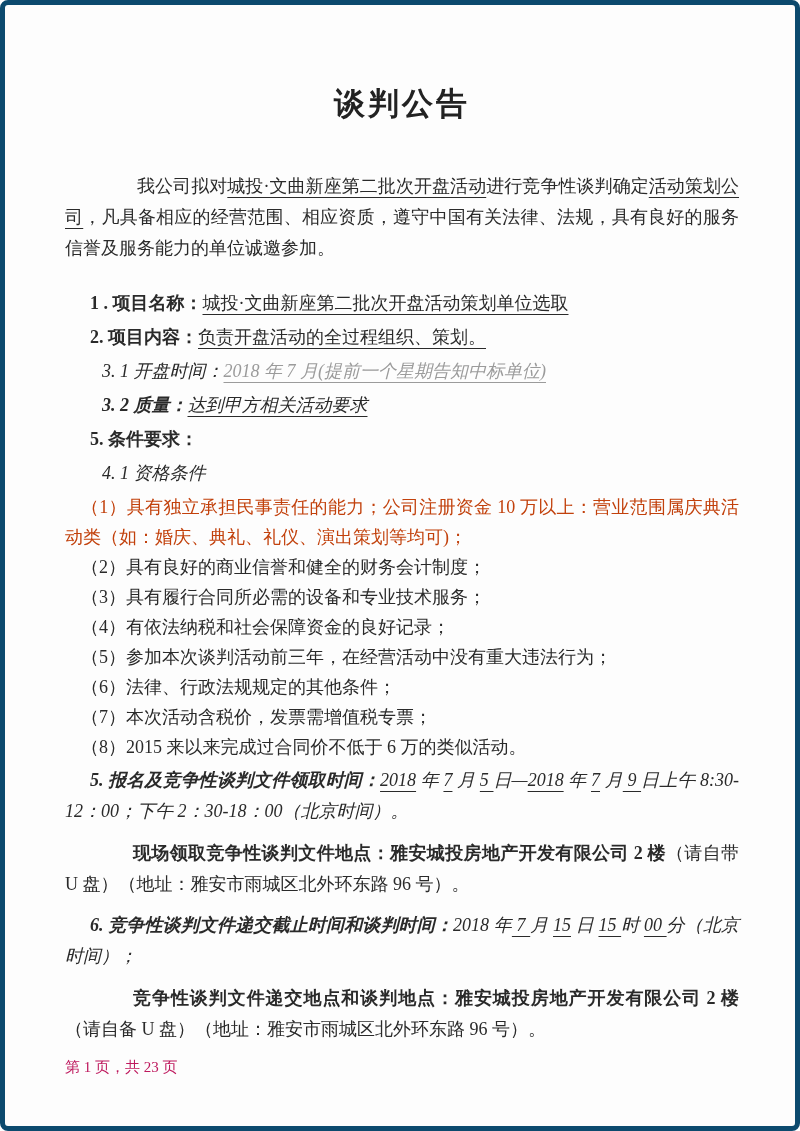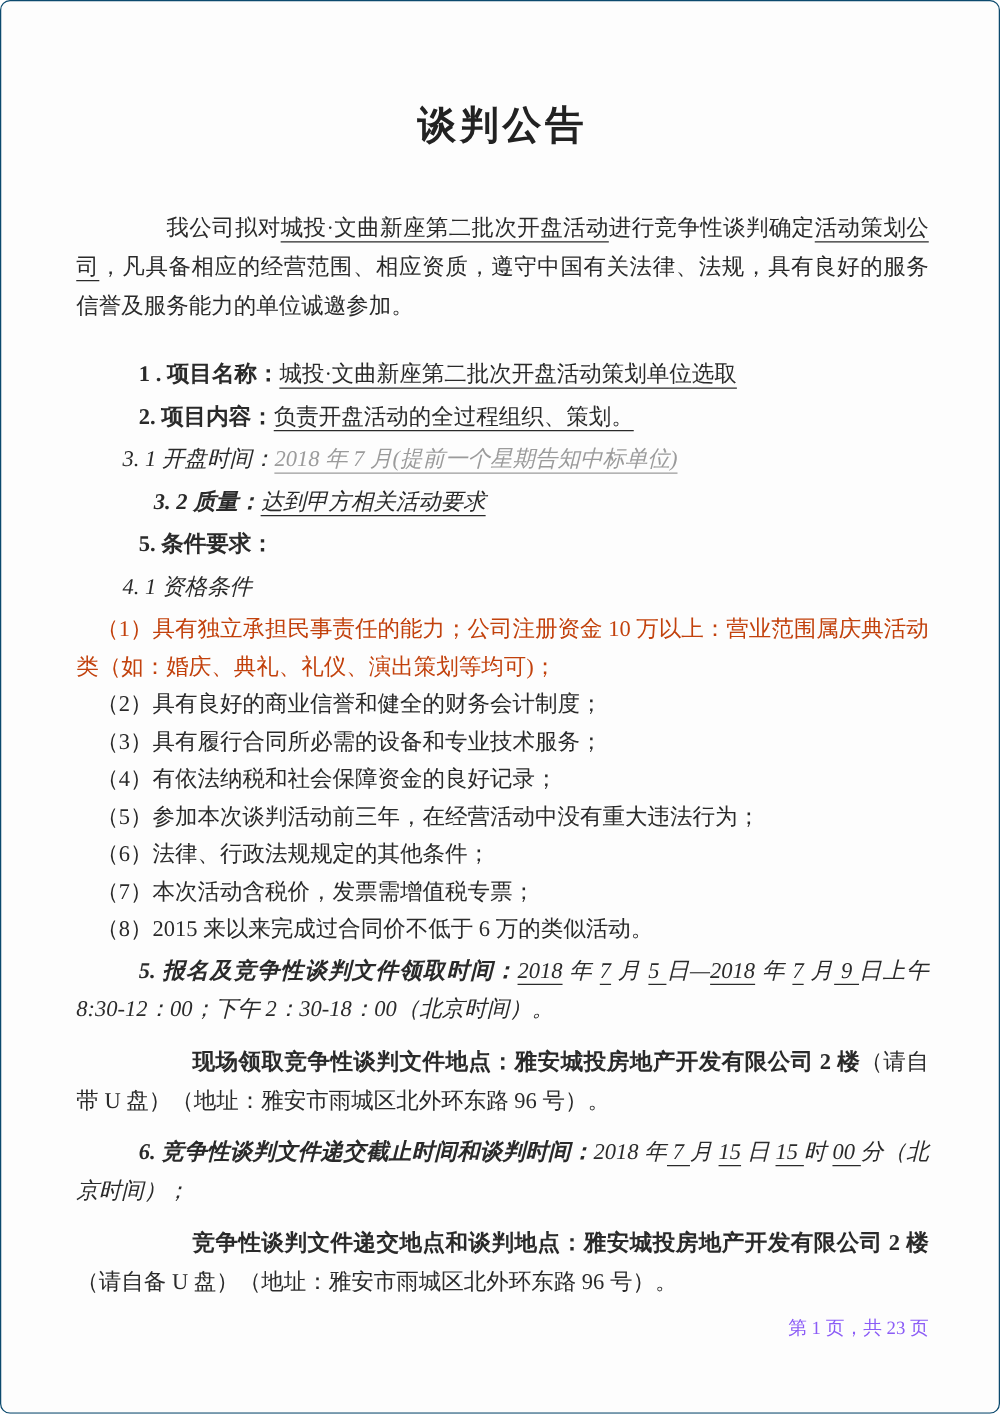--- a/index.html
+++ b/index.html
@@ -1,53 +1,53 @@
 <!DOCTYPE html>
 <html><head>
 <meta charset="utf-8">
 <style>
   html,body{margin:0;padding:0;background:#ffffff;}
   .page{
     position:relative;
     width:800px;height:1131px;
     box-sizing:border-box;
     background:#fdfdfd;
-    border:1px solid #0c4a6e;
+    border:5px solid #0c4a6e;
     border-radius:8px;
     padding:78px 56px 0 60px;
     font-family:"Liberation Serif","DejaVu Serif",serif;
     color:#2a2a2a;
     font-size:18px;
     overflow:hidden;
   }
   .title{
     text-align:center;
     font-size:31px;
     font-weight:bold;
     letter-spacing:3px;
     margin:0 0 46px 0;
     color:#222;
   }
   p{margin:0;line-height:31px;text-align:justify;}
-  .b{font-weight:bold;margin-left:25px;}
+  .b{font-weight:bold;}
   .u{text-decoration:underline;text-underline-offset:5px;text-decoration-thickness:1px;}
   .gray{color:#9b9b9b;}
   .dim{color:#c2410c;}
   .intro{text-indent:72px;margin-bottom:24px;}
   .lvl1{padding-left:25px;margin-bottom:3px;}
   .lvl2{padding-left:37px;margin-bottom:3px;font-style:italic;}
   .cond{text-indent:16px;line-height:30px;margin-bottom:0;}
   .wrapblock{text-indent:25px;margin-top:3px;font-style:italic;}
   .indent2{text-indent:68px;margin-top:11px;}
   .gap-top{margin-top:10px;}
   .footer{
     margin-top:9px;
-    text-align:right;
+    text-align:left;
     font-size:15px;
-    color:#8b5cf6;
+    color:#be185d;
     line-height:26px;
   }
 </style>
 </head>
 <body>
 
 <div class="page">
 
   <h1 class="title">谈判公告</h1>
 

